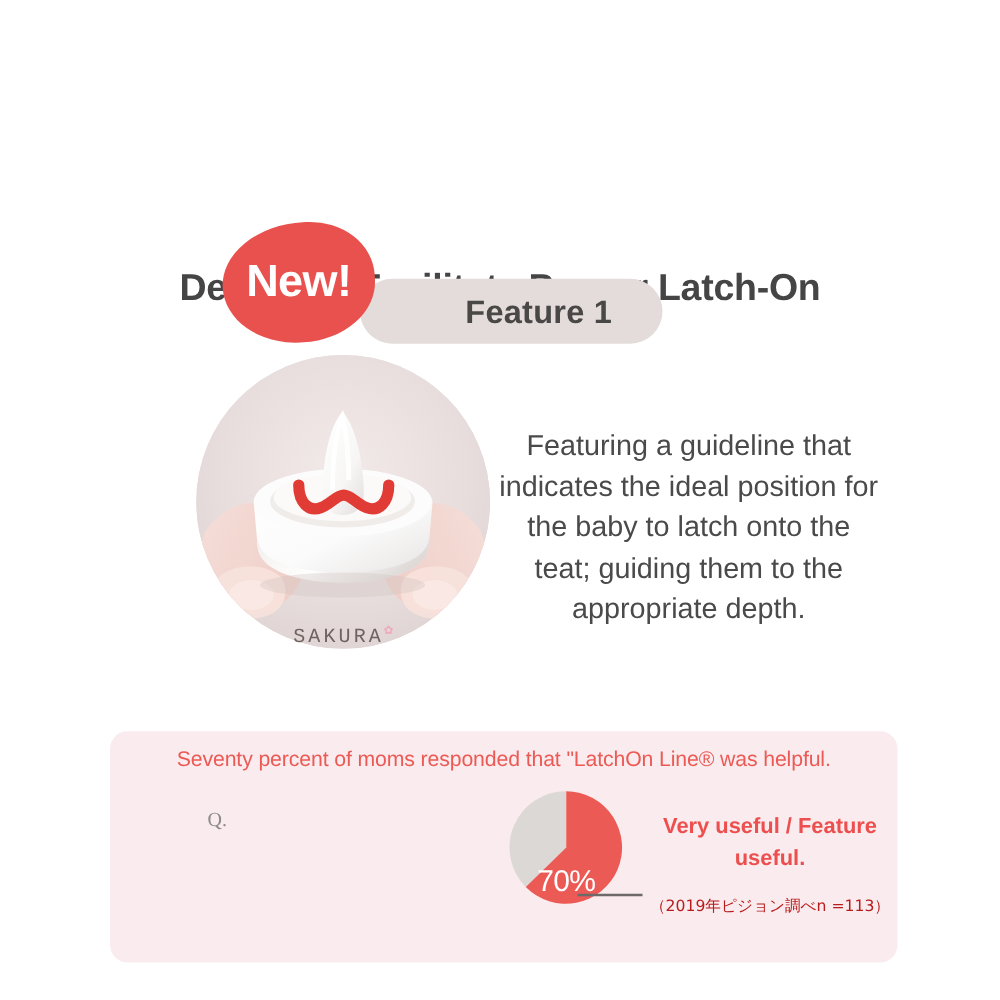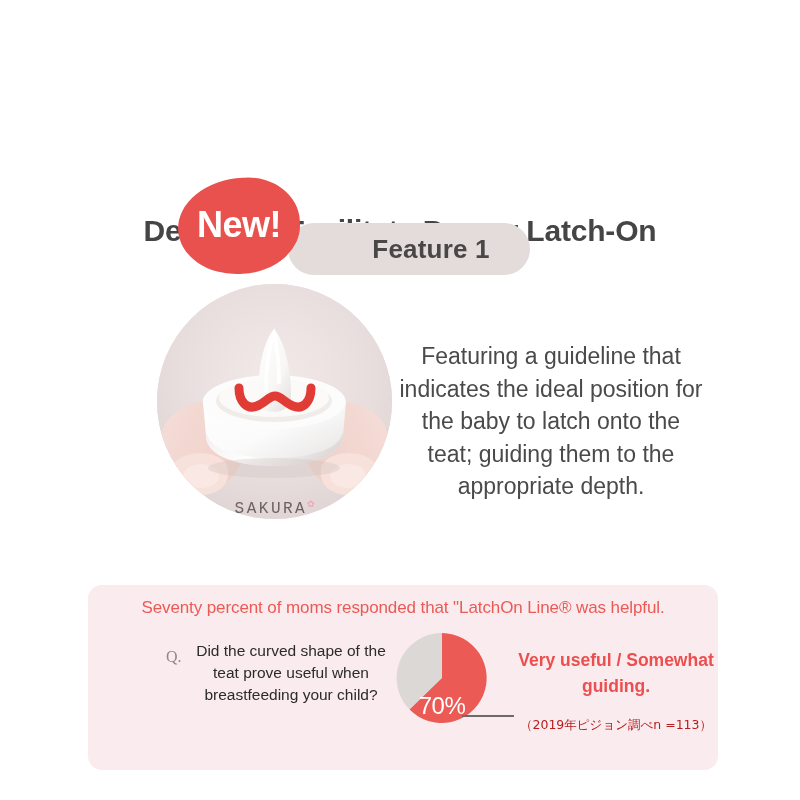--- a/index.html
+++ b/index.html
@@ -176,21 +176,21 @@
     top: 11px;
     color: #8d8b8b;
     font-size: 16px;
     font-weight: 400;
     font-family: "Liberation Serif", "DejaVu Serif", serif;
   }
   .question-text { display: inline-block; padding-left: 18px; }
 
   .pie-wrap {
     position: absolute;
-    left: 308px;
+    left: 319px;
     top: -5px;
     width: 116px;
     height: 116px;
   }
   .pie-percent {
     position: absolute;
     left: 0;
     top: 60px;
     width: 92px;
     text-align: center;
@@ -325,34 +325,31 @@
 </div>
 
 <div class="survey-panel">
 
   <div class="survey-headline">Seventy percent of moms responded that "LatchOn Line® was helpful.</div>
 
   <div class="survey-body">
 
     <span class="question-prefix">Q.</span>
 
-    <div class="question-block">
-      <span class="question-text">Did the curved shape of the teat prove useful when breastfeeding your child?</span>
-    </div>
 
     <div class="pie-wrap">
       <svg width="116" height="116" viewBox="0 0 116 116">
 
         <path d="M46 46 L46 1 A45 45 0 0 0 13.6 77.6 Z" transform="translate(0,0)" fill="#DCD8D5"></path>
 
         <path d="M46 46 L46 1 A45 45 0 1 1 13.6 77.6 Z" fill="#EC5A55"></path>
       </svg>
       <div class="pie-percent">70%</div>
     </div>
 
     <div class="leader-line"></div>
 
-    <div class="answer-label">Very useful / Somewhat guiding.</div>
+    <div class="answer-label">Very useful / Feature useful.</div>
 
     <div class="survey-note">（2019年ピジョン調べn =113）</div>
 
   </div>
 </div>
 
 </body></html>

